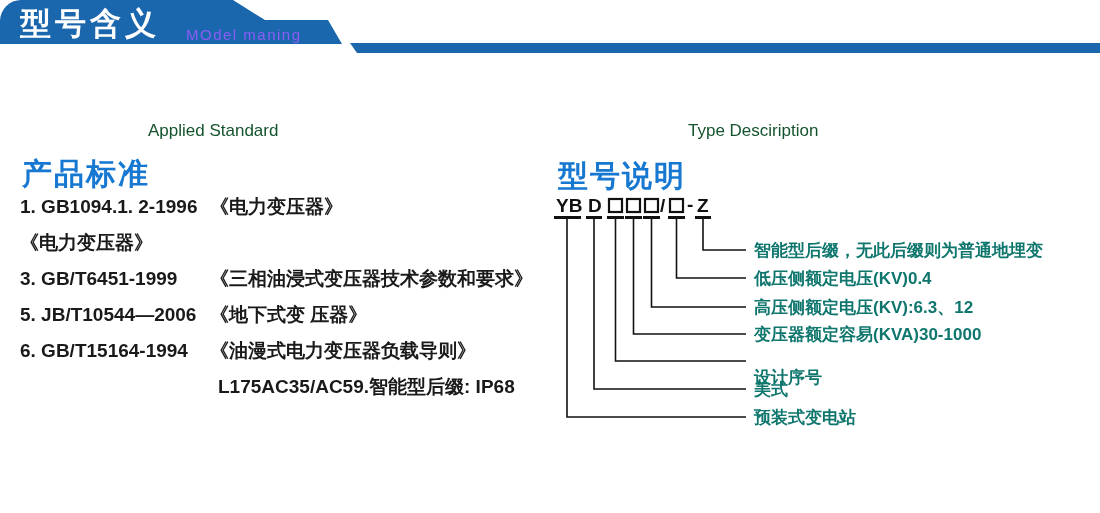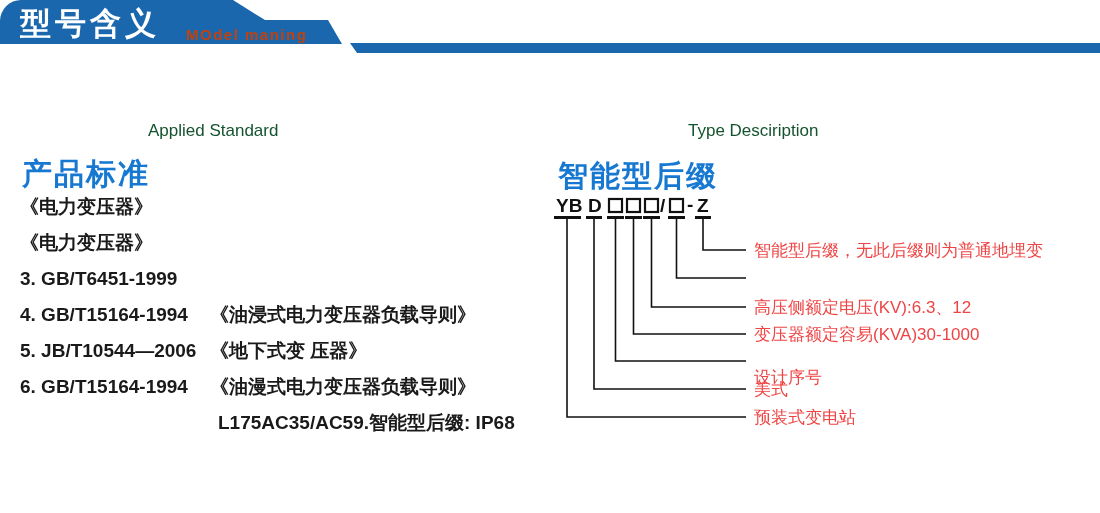--- a/index.html
+++ b/index.html
@@ -3,21 +3,21 @@
 <meta charset="utf-8">
 <style>
   html,body{margin:0;padding:0;background:#fff;}
   #page{position:relative;width:1100px;height:493px;background:#ffffff;overflow:hidden;
         font-family:"Liberation Sans","DejaVu Sans",sans-serif;color:#1a1a1a;border-radius:21px;}
 
   
   .hdr-svg{position:absolute;left:0;top:0;}
   .hdr-title{position:absolute;left:20px;top:6px;font-size:31px;font-weight:bold;color:#ffffff;
              letter-spacing:4px;line-height:36px;}
-  .hdr-sub{position:absolute;left:186px;top:26px;font-size:15px;font-weight:bold;color:#c2410c;
+  .hdr-sub{position:absolute;left:186px;top:26px;font-size:15px;font-weight:normal;color:#8b5cf6;
            letter-spacing:1.5px;}
 
   
   .sec-cn{position:absolute;font-size:30px;font-weight:bold;color:#1778d2;letter-spacing:2px;margin-top:44px;}
   .sec-en{position:absolute;font-size:17px;color:#14532d;}
   #left-cn{left:22px;top:110px;}
   #left-en{left:148px;top:121px;}
   #right-cn{left:558px;top:112px;}
   #right-en{left:688px;top:121px;}
 
@@ -26,57 +26,55 @@
   .std-row{display:flex;height:36px;align-items:center;font-size:19px;font-weight:600;
            white-space:nowrap;}
   .std-code{min-width:190px;}
   .std-title{}
   .std-cont{height:36px;display:flex;align-items:center;font-size:19px;font-weight:600;
             margin-left:198px;white-space:nowrap;}
 
   
   .diag-svg{position:absolute;left:550px;top:188px;}
   .diag-label{position:absolute;left:754px;height:22px;display:flex;align-items:center;
-              font-size:17px;font-weight:normal;color:#ef4444;white-space:nowrap;}
+              font-size:17px;font-weight:bold;color:#0f766e;white-space:nowrap;}
 
   
   .bottom-strip{position:absolute;left:192px;top:506px;width:908px;height:7px;
                 clip-path:polygon(8px 0,100% 0,100% 100%,0 100%);}
 </style>
 </head>
 <body>
 
 <div id="page">
 
   <svg class="hdr-svg" width="1100" height="58" viewBox="0 0 1100 58">
     <path d="M0 0 H233 L265 20 H328 L342 44 H0 Z" fill="#1a67ad"></path>
     <path d="M350 43 H1100 V53 H357 Z" fill="#1a67ad"></path>
   </svg>
   <div class="hdr-title">型号含义</div>
   <div class="hdr-sub">MOdel maning</div>
 
   <div class="sec-cn" id="left-cn">产品标准</div>
   <div class="sec-en" id="left-en">Applied Standard</div>
 
-  <div class="sec-cn" id="right-cn">智能型后缀</div>
+  <div class="sec-cn" id="right-cn">型号说明</div>
   <div class="sec-en" id="right-en">Type Desciription</div>
 
   <div class="std-list">
     <div class="std-row">
+      <span class="std-code">1. GB1094.1. 2-1996</span>
       <span class="std-title">《电力变压器》</span>
     </div>
     <div class="std-row">
       <span class="std-title">《电力变压器》</span>
     </div>
     <div class="std-row">
       <span class="std-code">3. GB/T6451-1999</span>
-    </div>
-    <div class="std-row">
-      <span class="std-code">4. GB/T15164-1994</span>
-      <span class="std-title">《油浸式电力变压器负载导则》</span>
+      <span class="std-title">《三相油浸式变压器技术参数和要求》</span>
     </div>
     <div class="std-row">
       <span class="std-code">5. JB/T10544—2006</span>
       <span class="std-title">《地下式变 压器》</span>
     </div>
     <div class="std-row">
       <span class="std-code">6. GB/T15164-1994</span>
       <span class="std-title">《油漫式电力变压器负载导则》</span>
     </div>
     <div class="std-cont">L175AC35/AC59.智能型后缀: IP68</div>
@@ -109,20 +107,21 @@
       <path d="M126.5 31 V90  H196"></path>
       <path d="M101.5 31 V119 H196"></path>
       <path d="M83.5 31 V146 H196"></path>
       <path d="M65.5 31 V173 H196"></path>
       <path d="M44 31 V201 H196"></path>
       <path d="M17 31 V229 H196"></path>
     </g>
   </svg>
 
   <div class="diag-label" style="top:239px">智能型后缀，无此后缀则为普通地埋变</div>
+  <div class="diag-label" style="top:267px">低压侧额定电压(KV)0.4</div>
   <div class="diag-label" style="top:296px">高压侧额定电压(KV):6.3、12</div>
   <div class="diag-label" style="top:323px">变压器额定容易(KVA)30-1000</div>
   <div class="diag-label" style="top:366px">设计序号</div>
   <div class="diag-label" style="top:378px">美式</div>
   <div class="diag-label" style="top:406px">预装式变电站</div>
 
   <div class="bottom-strip" style="background:#1a67ad"></div>
 
 </div>
 

